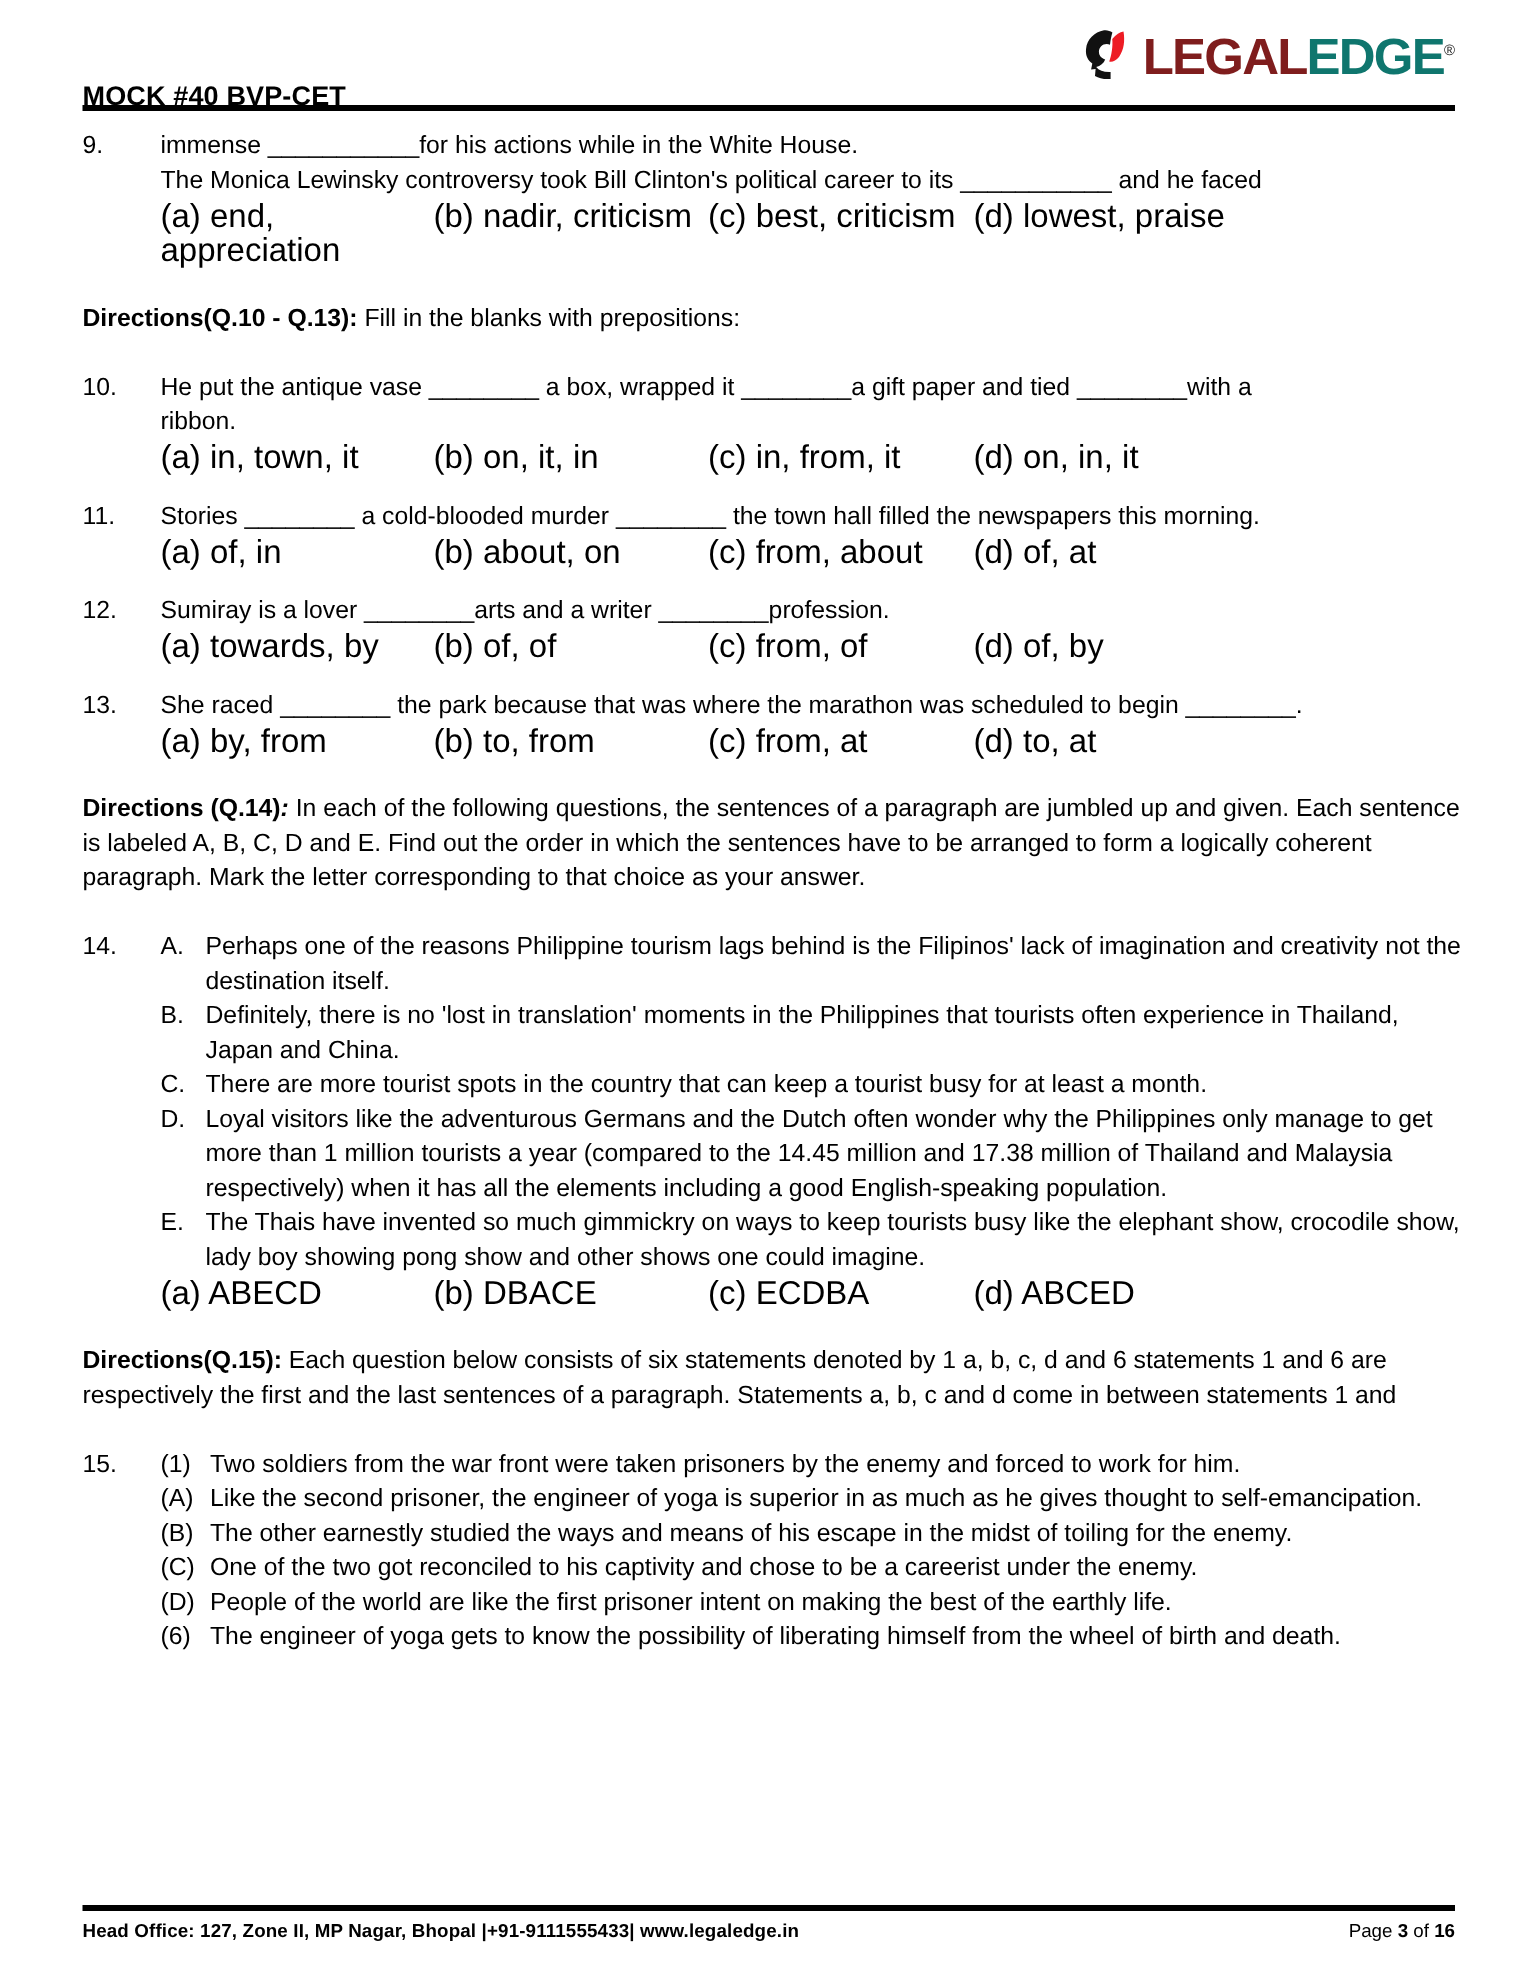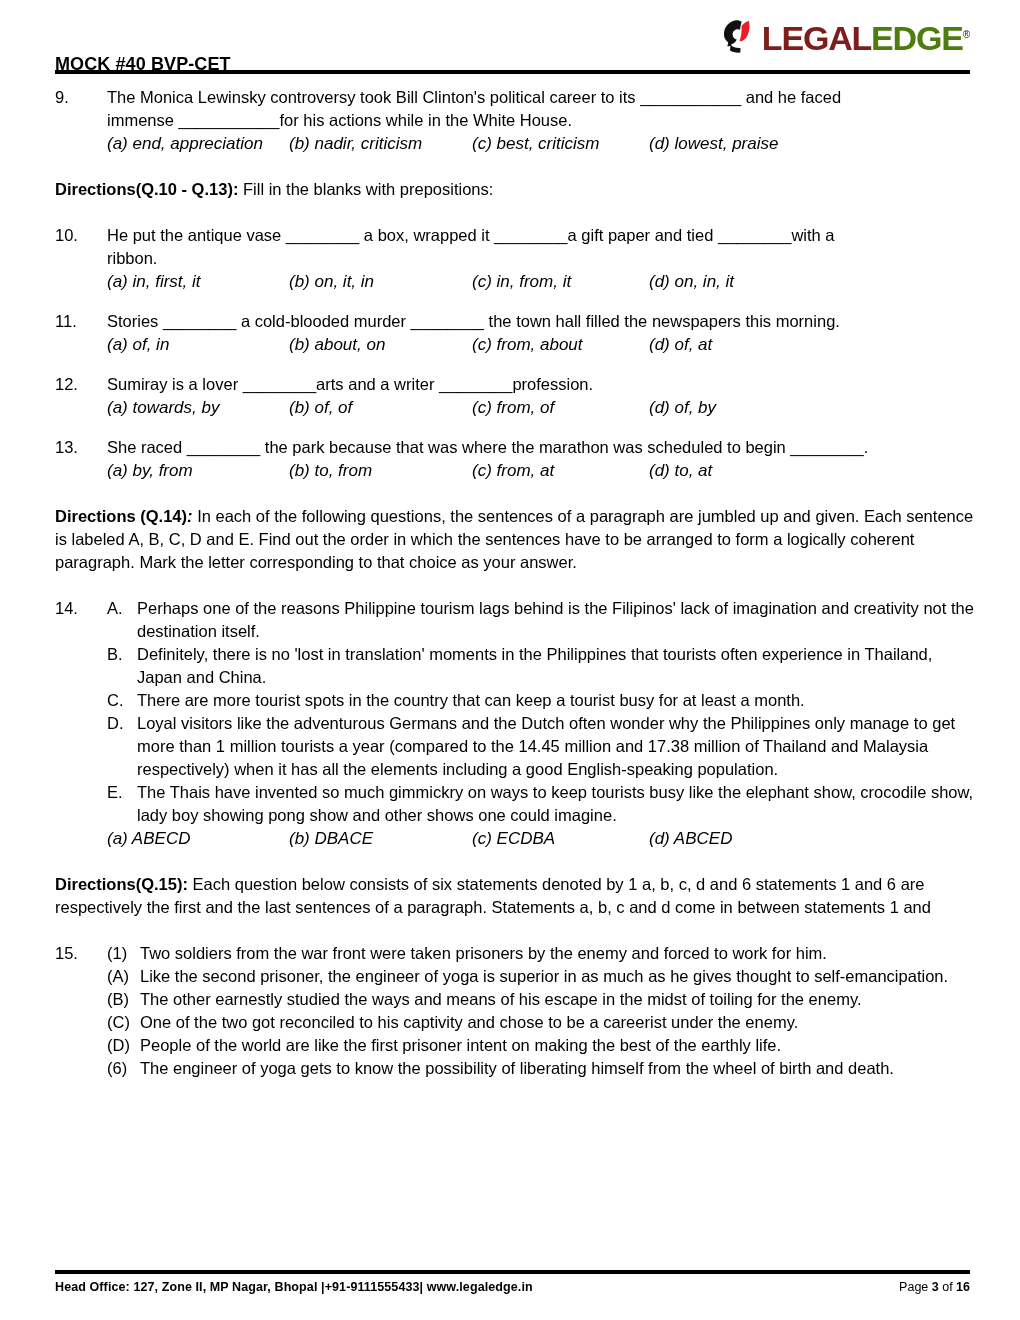--- a/index.html
+++ b/index.html
@@ -64,21 +64,21 @@
   .logo-text {
     font-size: 34px;
     font-weight: bold;
     letter-spacing: -1.2px;
     line-height: 1;
     white-space: nowrap;
     position: relative;
     top: 1px;
   }
   .logo-legal { color: #7f1d1d; }
-  .logo-edge  { color: #4d7c0f; }
+  .logo-edge  { color: #0f766e; }
   .logo-reg {
     font-size: 10px;
     vertical-align: super;
     color: #1a1a1a;
     font-weight: normal;
     letter-spacing: 0;
   }
 
   
   .content {
@@ -112,23 +112,22 @@
     font-size: 16.5px;
     line-height: 23px;
     margin: 0;
   }
   .directions b { font-weight: bold; margin-top: 20px; }
   .directions .ital { font-style: italic; font-weight: bold; }
 
   
   .options {
     display: flex;
-    font-size: 17px;
-    line-height: 23px;
-    font-style: italic;
+    font-size: 22px;
+    line-height: 23px;
   }
   .opt { flex: 0 0 auto; }
 
   .opt-a { width: 182px; }
   .opt-b { width: 183px; }
   .opt-c { width: 177px; }
 
   
   .stmt {
     display: flex;
@@ -196,22 +195,22 @@
 
     <div class="header-rule"></div>
   </div>
 
   <div class="content">
 
     <div class="qblock">
       <div class="qrow">
         <div class="qnum">9.</div>
         <div class="qbody">
+          <div class="qtext">immense ___________for his actions while in the White House.</div>
           <div class="qtext">The Monica Lewinsky controversy took Bill Clinton's political career to its ___________ and he faced</div>
-          <div class="qtext">immense ___________for his actions while in the White House.</div>
           <div class="options">
             <div class="opt opt-a">(a) end, appreciation</div>
             <div class="opt opt-b">(b) nadir, criticism</div>
             <div class="opt opt-c">(c)  best, criticism</div>
             <div class="opt">(d) lowest, praise</div>
           </div>
         </div>
       </div>
     </div>
 
@@ -221,21 +220,21 @@
 
     <div class="spacer-lg"></div>
 
     <div class="qblock">
       <div class="qrow">
         <div class="qnum">10.</div>
         <div class="qbody">
           <div class="qtext">He put the antique vase ________ a box, wrapped it ________a gift paper and tied ________with a</div>
           <div class="qtext">ribbon.</div>
           <div class="options">
-            <div class="opt opt-a">(a) in, first, it</div>
+            <div class="opt opt-a">(a) in, town, it</div>
             <div class="opt opt-b">(b) on, it, in</div>
             <div class="opt opt-c">(c)  in, from, it</div>
             <div class="opt">(d) on, in, it</div>
           </div>
         </div>
       </div>
     </div>
 
     <div class="spacer-md"></div>
 

